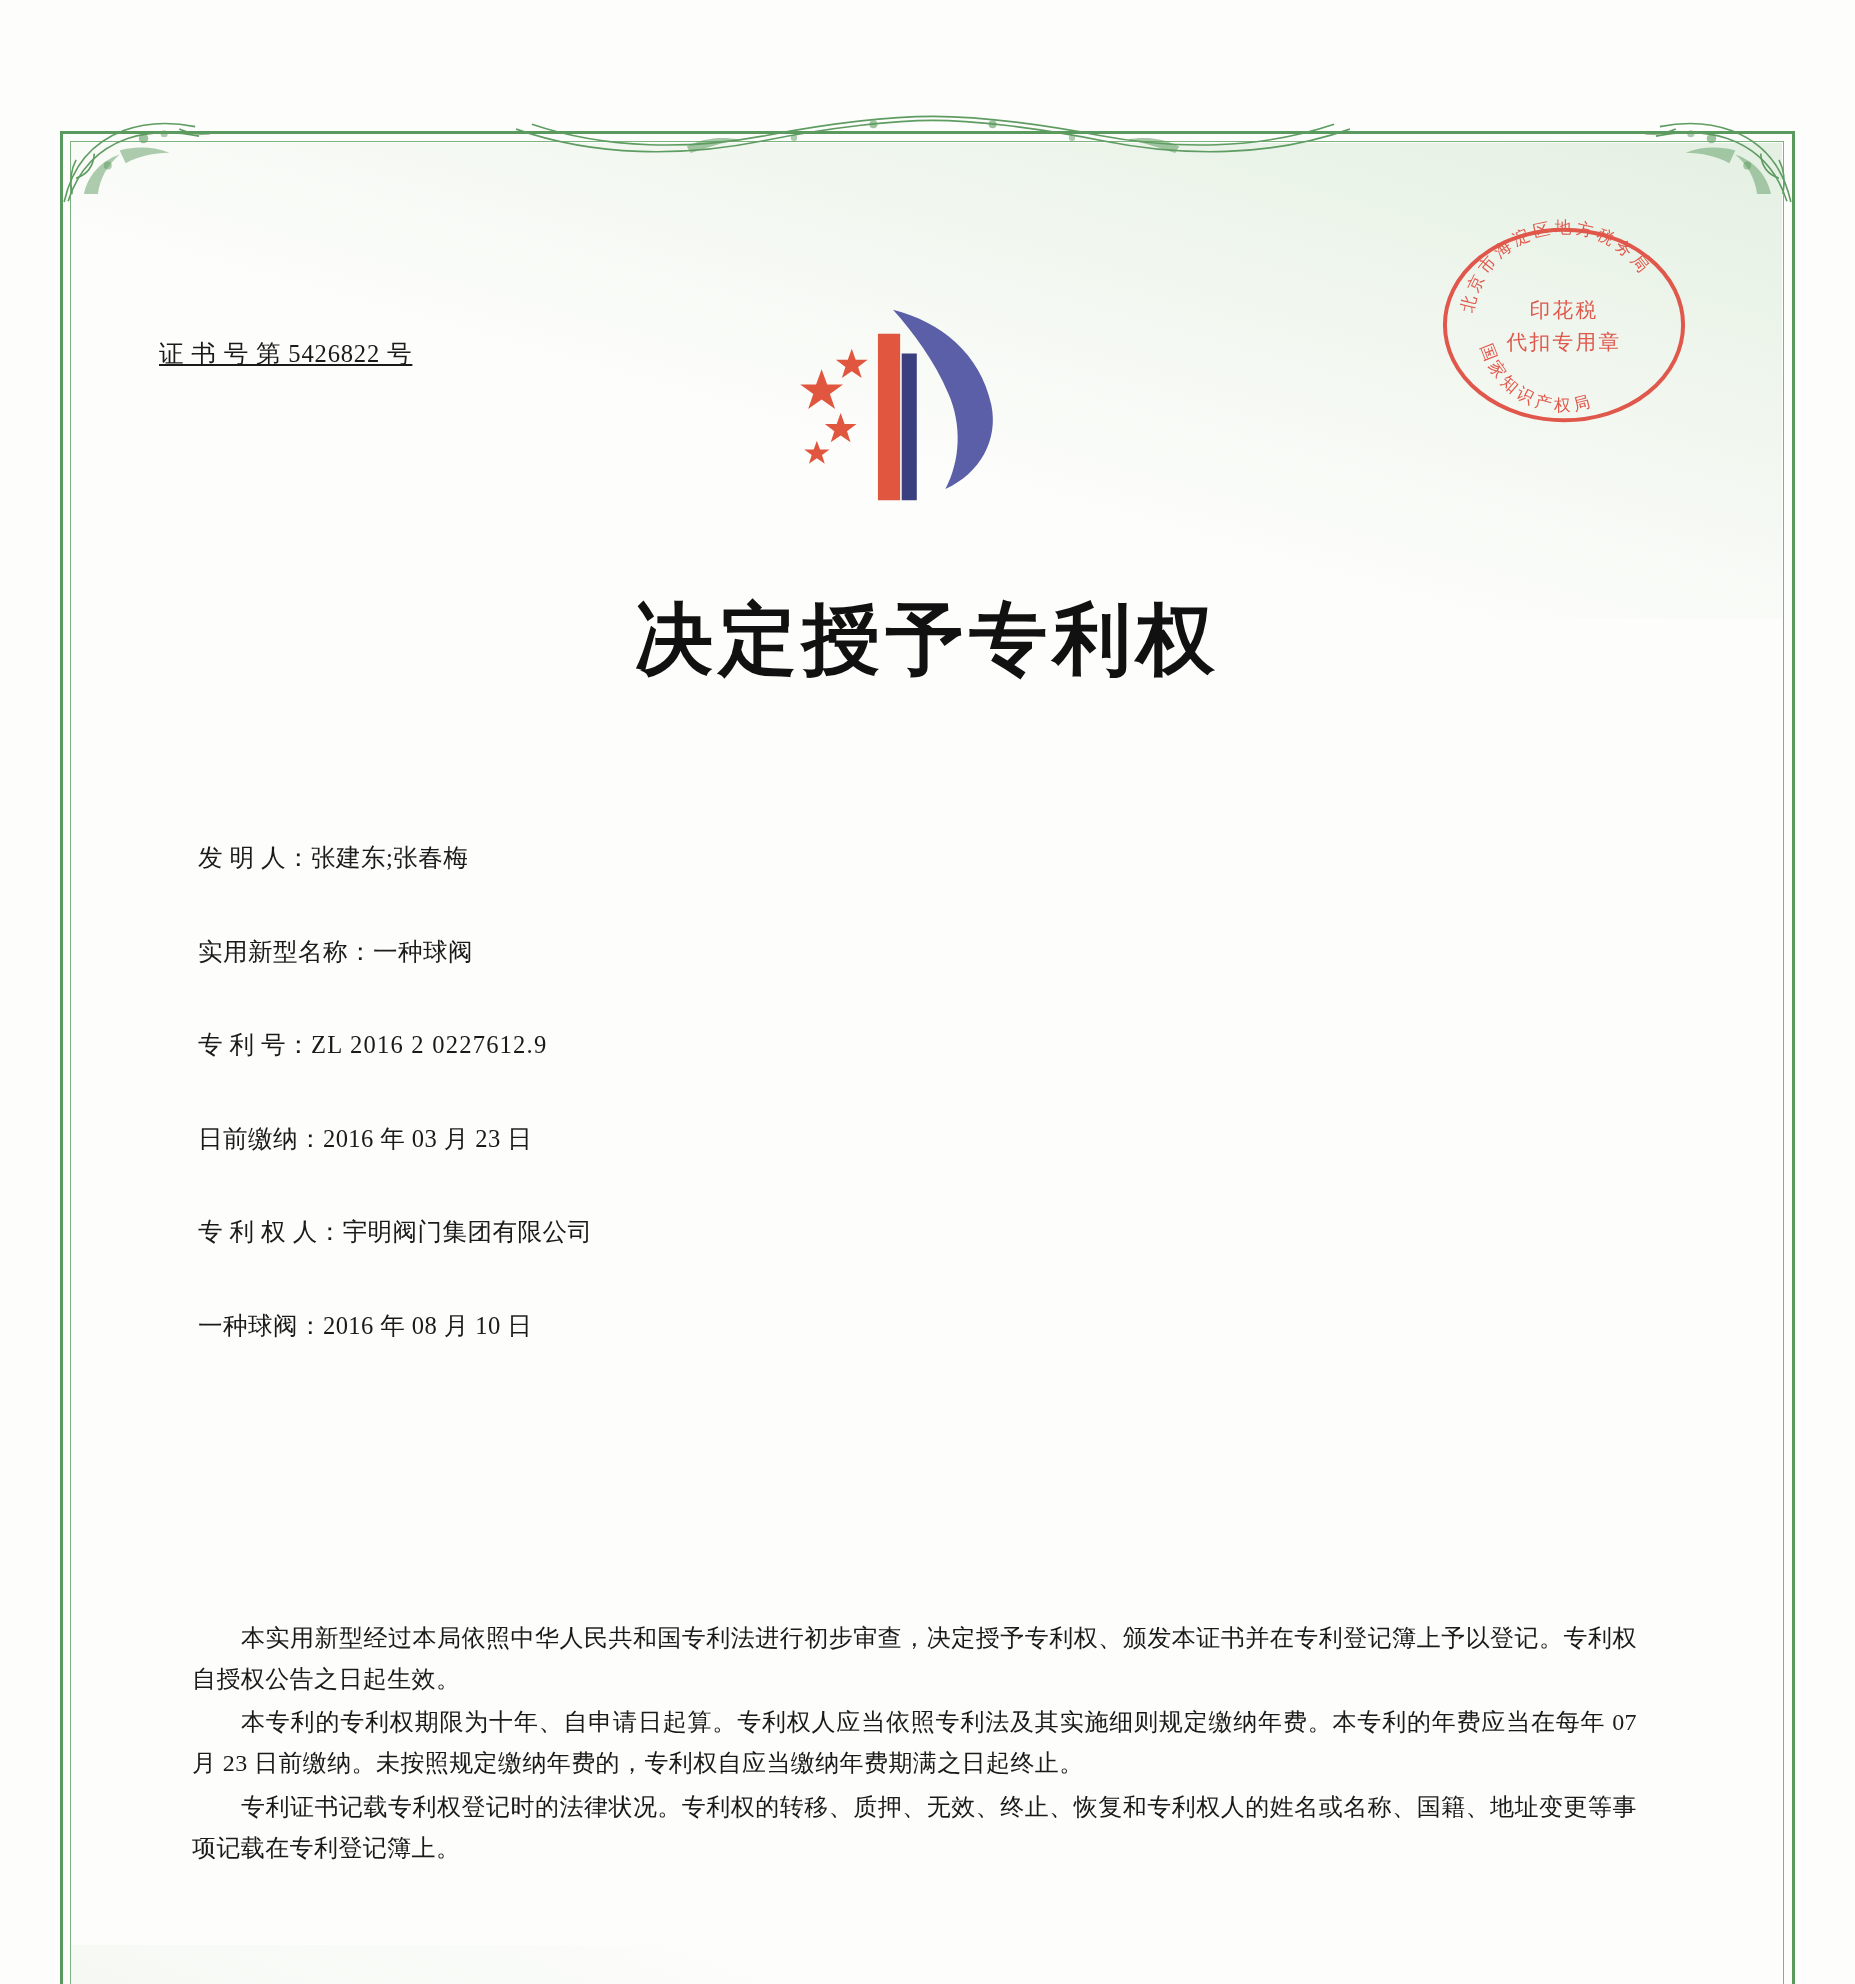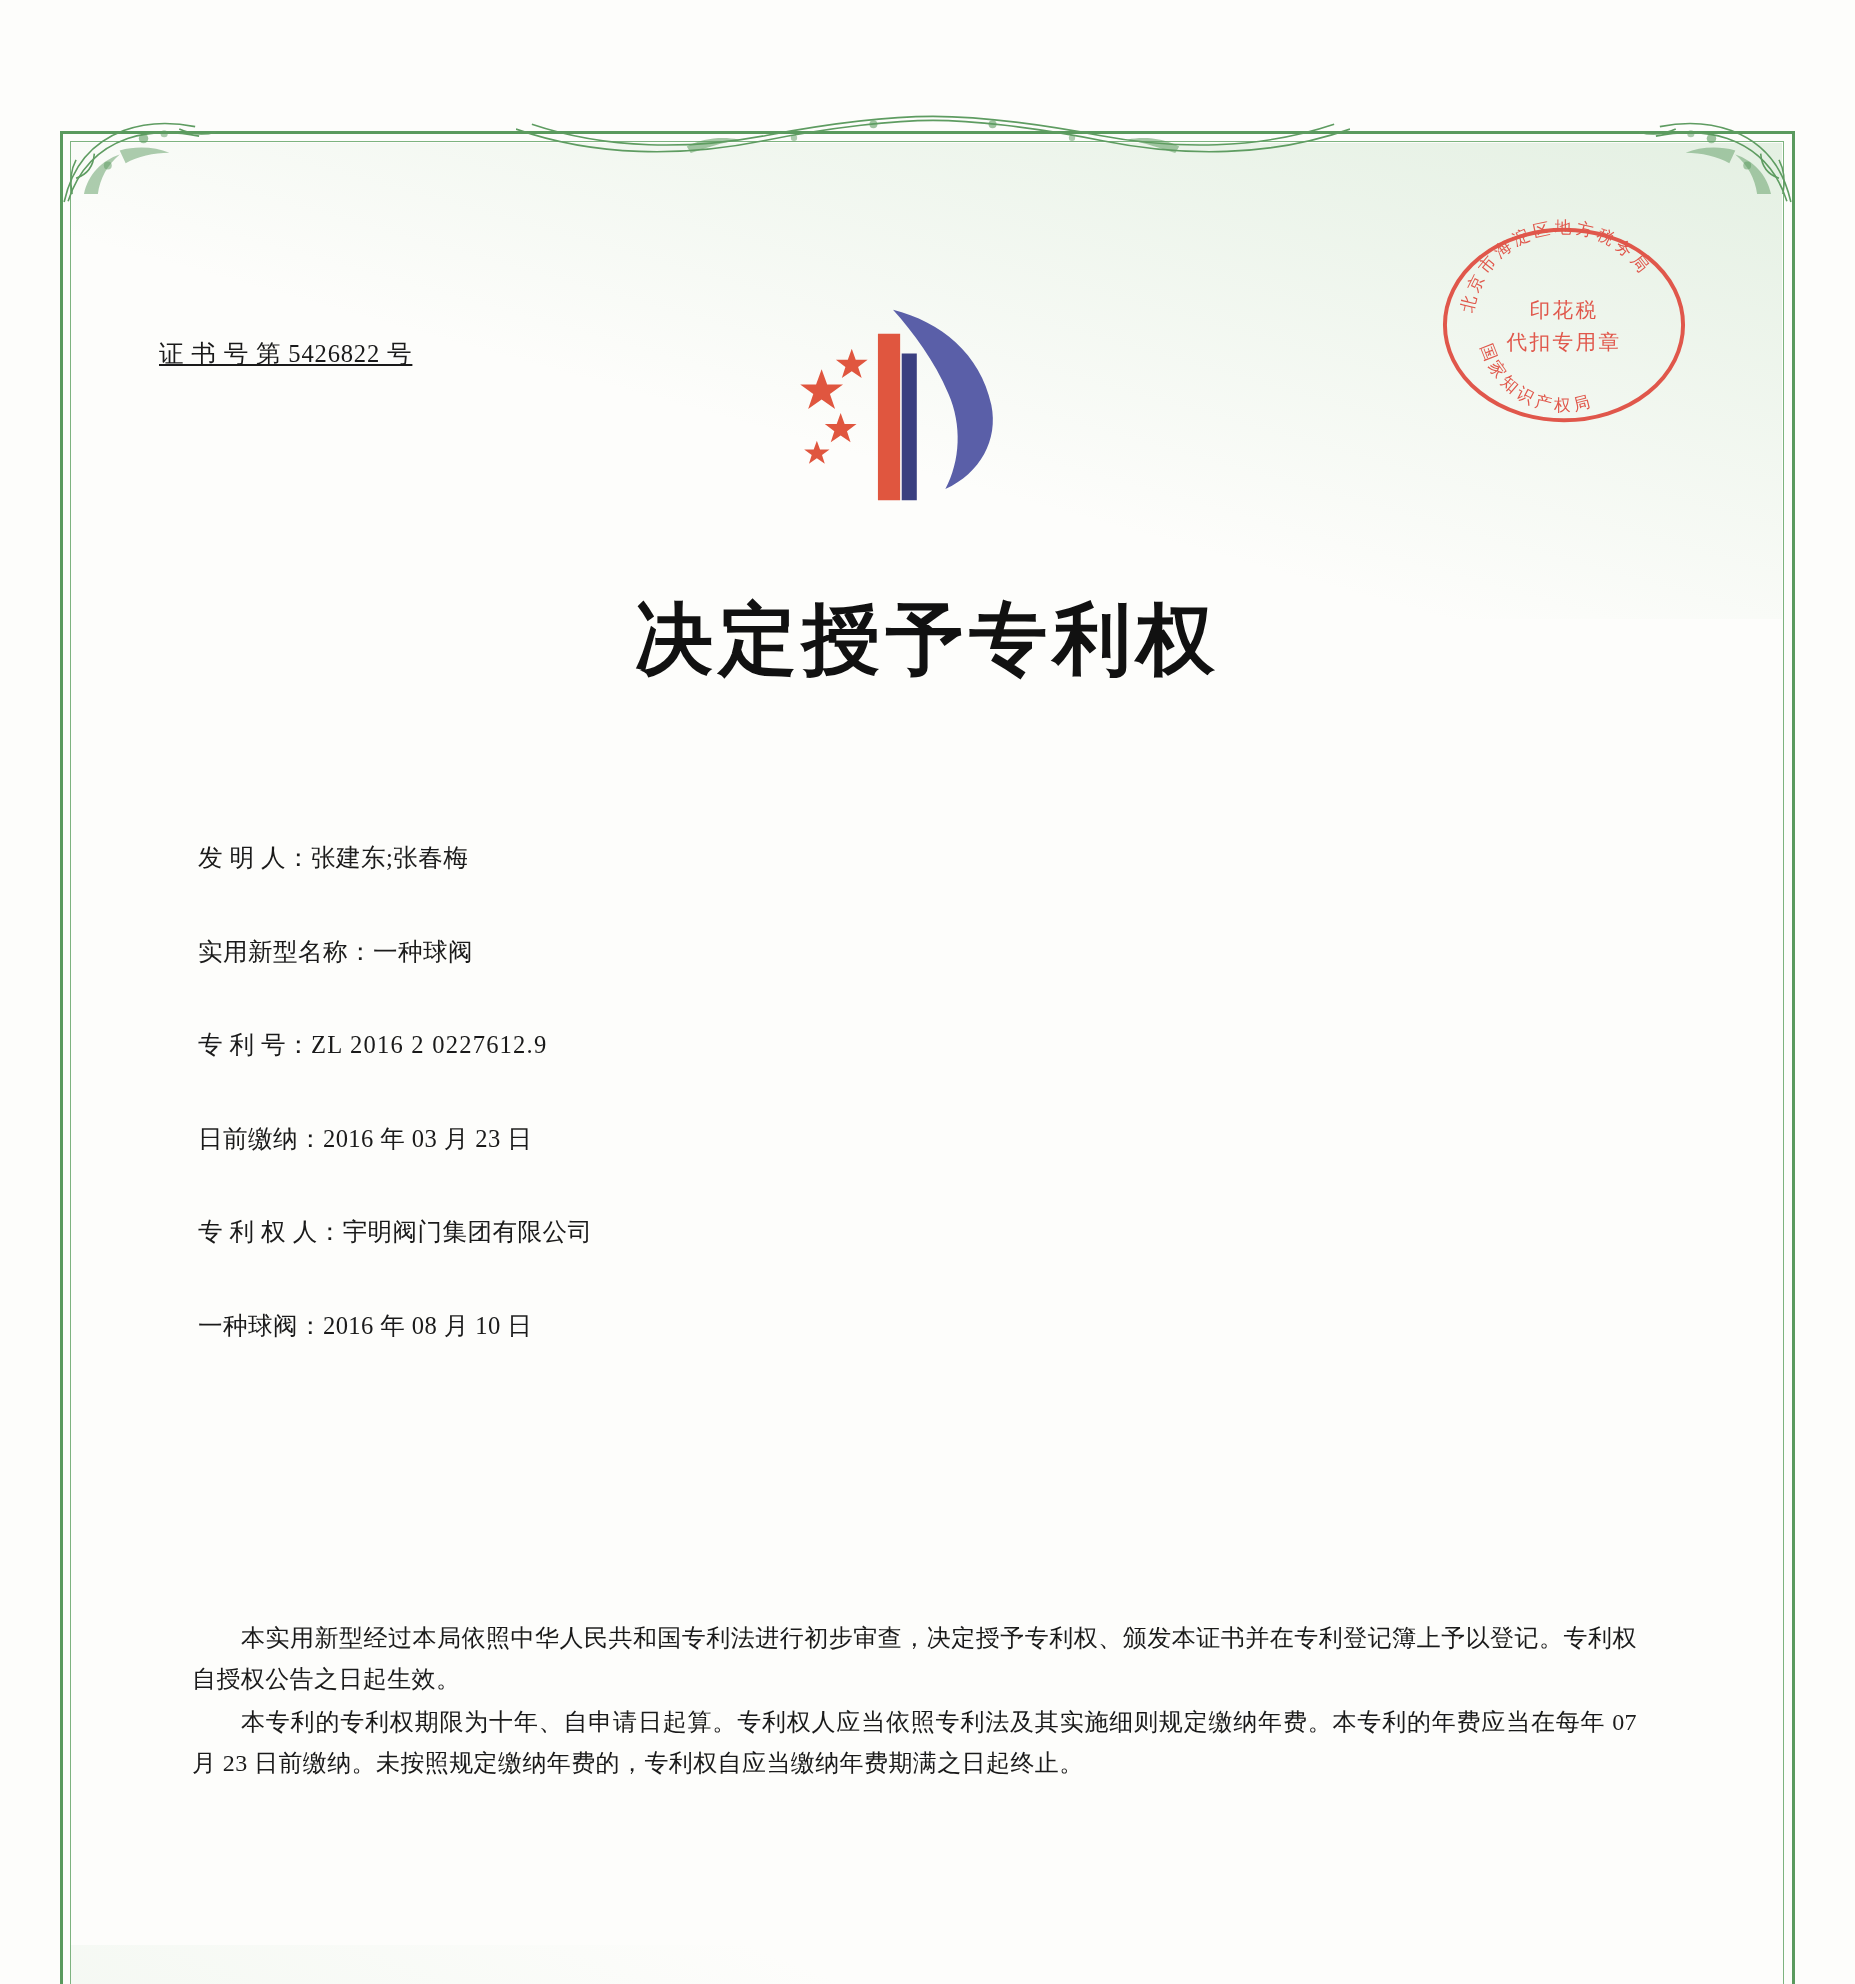--- a/index.html
+++ b/index.html
@@ -278,16 +278,17 @@
       <span class="field-label">专  利  权  人：</span><span class="field-value">宇明阀门集团有限公司</span>
     </div>
     <div class="field-row">
       <span class="field-label">一种球阀：</span><span class="field-value">2016 年 08 月 10 日</span>
     </div>
   </div>
 
   <div class="body-text">
     <p>本实用新型经过本局依照中华人民共和国专利法进行初步审查，决定授予专利权、颁发本证书并在专利登记簿上予以登记。专利权自授权公告之日起生效。</p>
     <p>本专利的专利权期限为十年、自申请日起算。专利权人应当依照专利法及其实施细则规定缴纳年费。本专利的年费应当在每年 07 月 23 日前缴纳。未按照规定缴纳年费的，专利权自应当缴纳年费期满之日起终止。</p>
+    <p>专利证书记载专利权登记时的法律状况。专利权的转移、质押、无效、终止、恢复和专利权人的姓名或名称、国籍、地址变更等事项记载在专利登记簿上。</p>
   </div>
 
 </div>
 
 
 </body></html>

